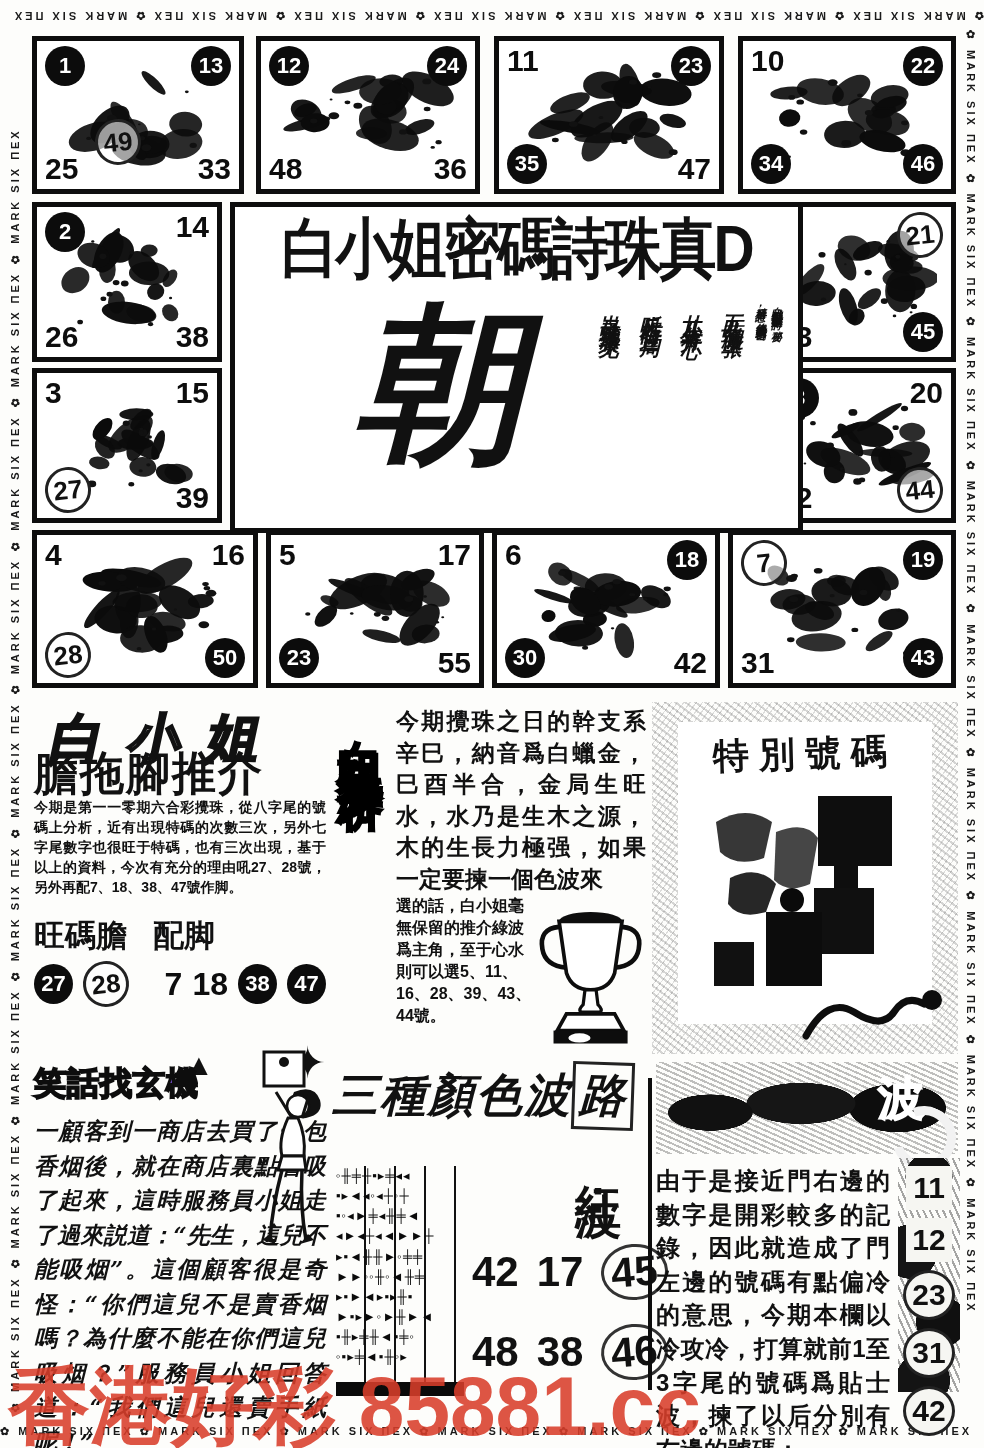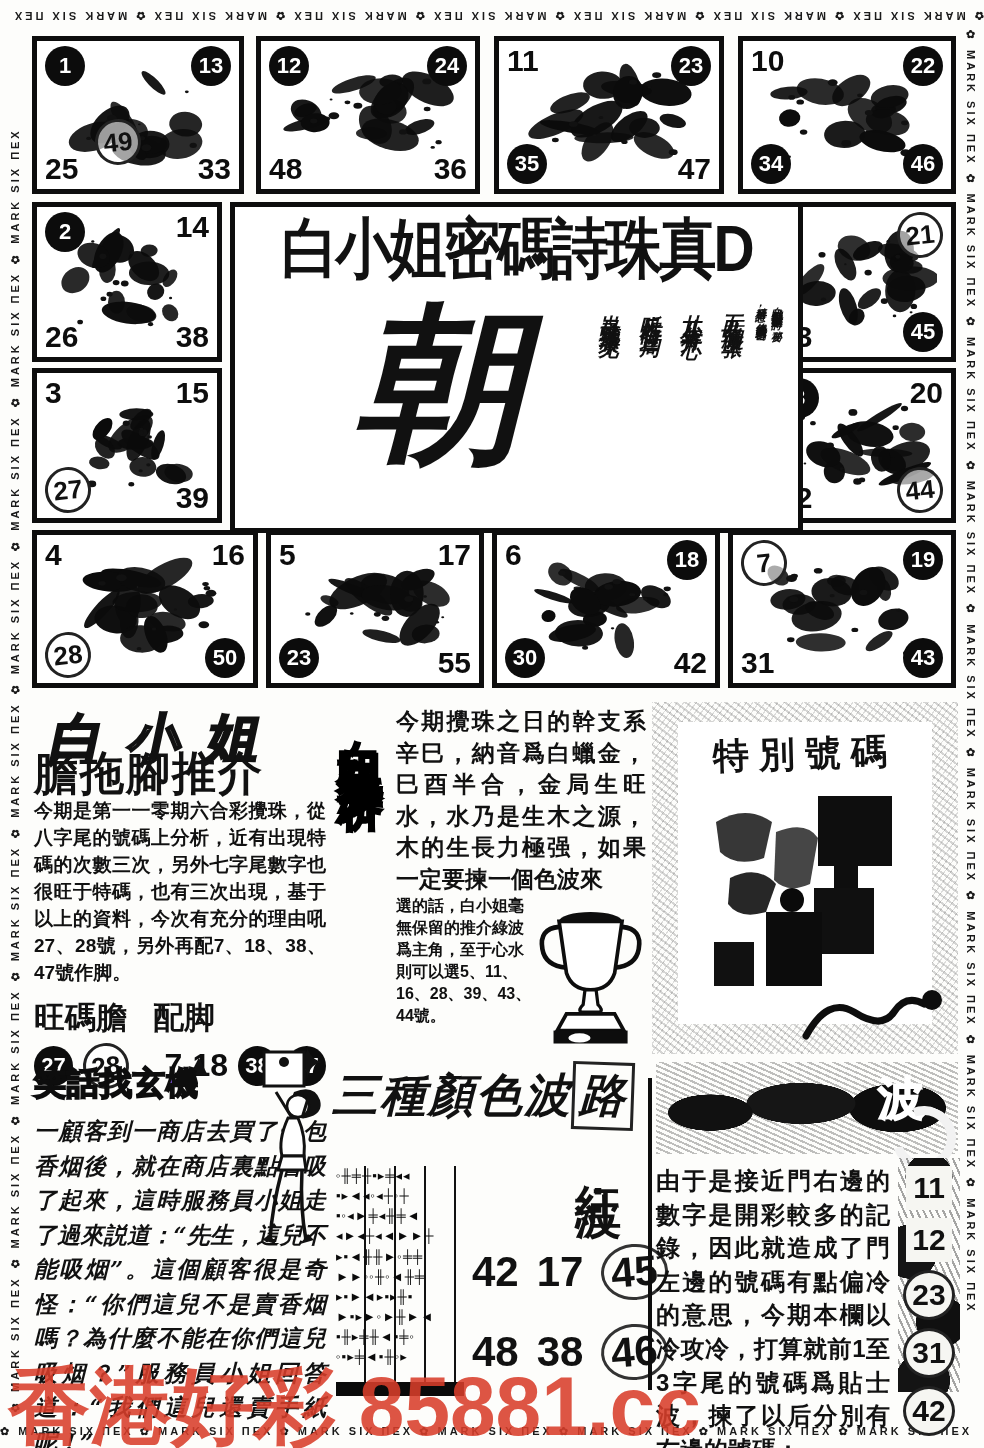--- a/index.html
+++ b/index.html
@@ -39,22 +39,22 @@
   .cp-note div{margin-left:2px;}
   .cp-couplet{position:absolute;left:14px;bottom:6px;font-family:"DejaVu Serif",serif;font-style:italic;
               font-weight:bold;font-size:38px;letter-spacing:16px;line-height:1.25;white-space:nowrap;}
   
   .left-article{position:absolute;left:34px;top:706px;width:292px;height:348px;}
   .art-title{position:relative;height:92px;}
   .t-outline{position:absolute;left:18px;top:-2px;font-size:52px;font-weight:900;letter-spacing:26px;
              color:#fff;-webkit-text-stroke:2.5px #111;text-shadow:0 0 1px #111;transform:skewX(-12deg);white-space:nowrap;}
   .t-bold{position:absolute;left:0px;top:38px;font-size:44px;font-weight:900;letter-spacing:2px;
           transform:scaleY(1.05);white-space:nowrap;}
-  .art-body{font-size:19px;font-weight:bold;line-height:1.42;text-align:justify;}
-  .hot-row{display:flex;align-items:flex-end;gap:26px;margin-top:10px;font-size:31px;font-weight:900;}
+  .art-body{font-size:14px;font-weight:bold;line-height:1.42;text-align:justify;}
+  .hot-row{display:flex;align-items:flex-end;gap:26px;margin-top:18px;font-size:31px;font-weight:900;}
   .num-row{display:flex;align-items:center;gap:10px;margin-top:4px;}
   .num-row .plain-num{font-size:32px;}
   .decor{position:absolute;font-size:30px;}
   .mid-article{position:absolute;left:330px;top:706px;width:316px;height:348px;}
   .vert-title{position:absolute;left:0;top:0;height:345px;writing-mode:vertical-rl;font-size:45px;
               font-weight:900;letter-spacing:9px;color:#fff;-webkit-text-stroke:2.5px #000;
               text-shadow:0 0 1px #000;}
   .mid-body{margin-left:66px;font-size:23px;font-weight:bold;line-height:1.37;text-align:justify;}
   .mid-split{display:flex;margin-left:66px;}
   .mid-split .txt{font-size:16px;font-weight:bold;line-height:1.37;width:150px;}

